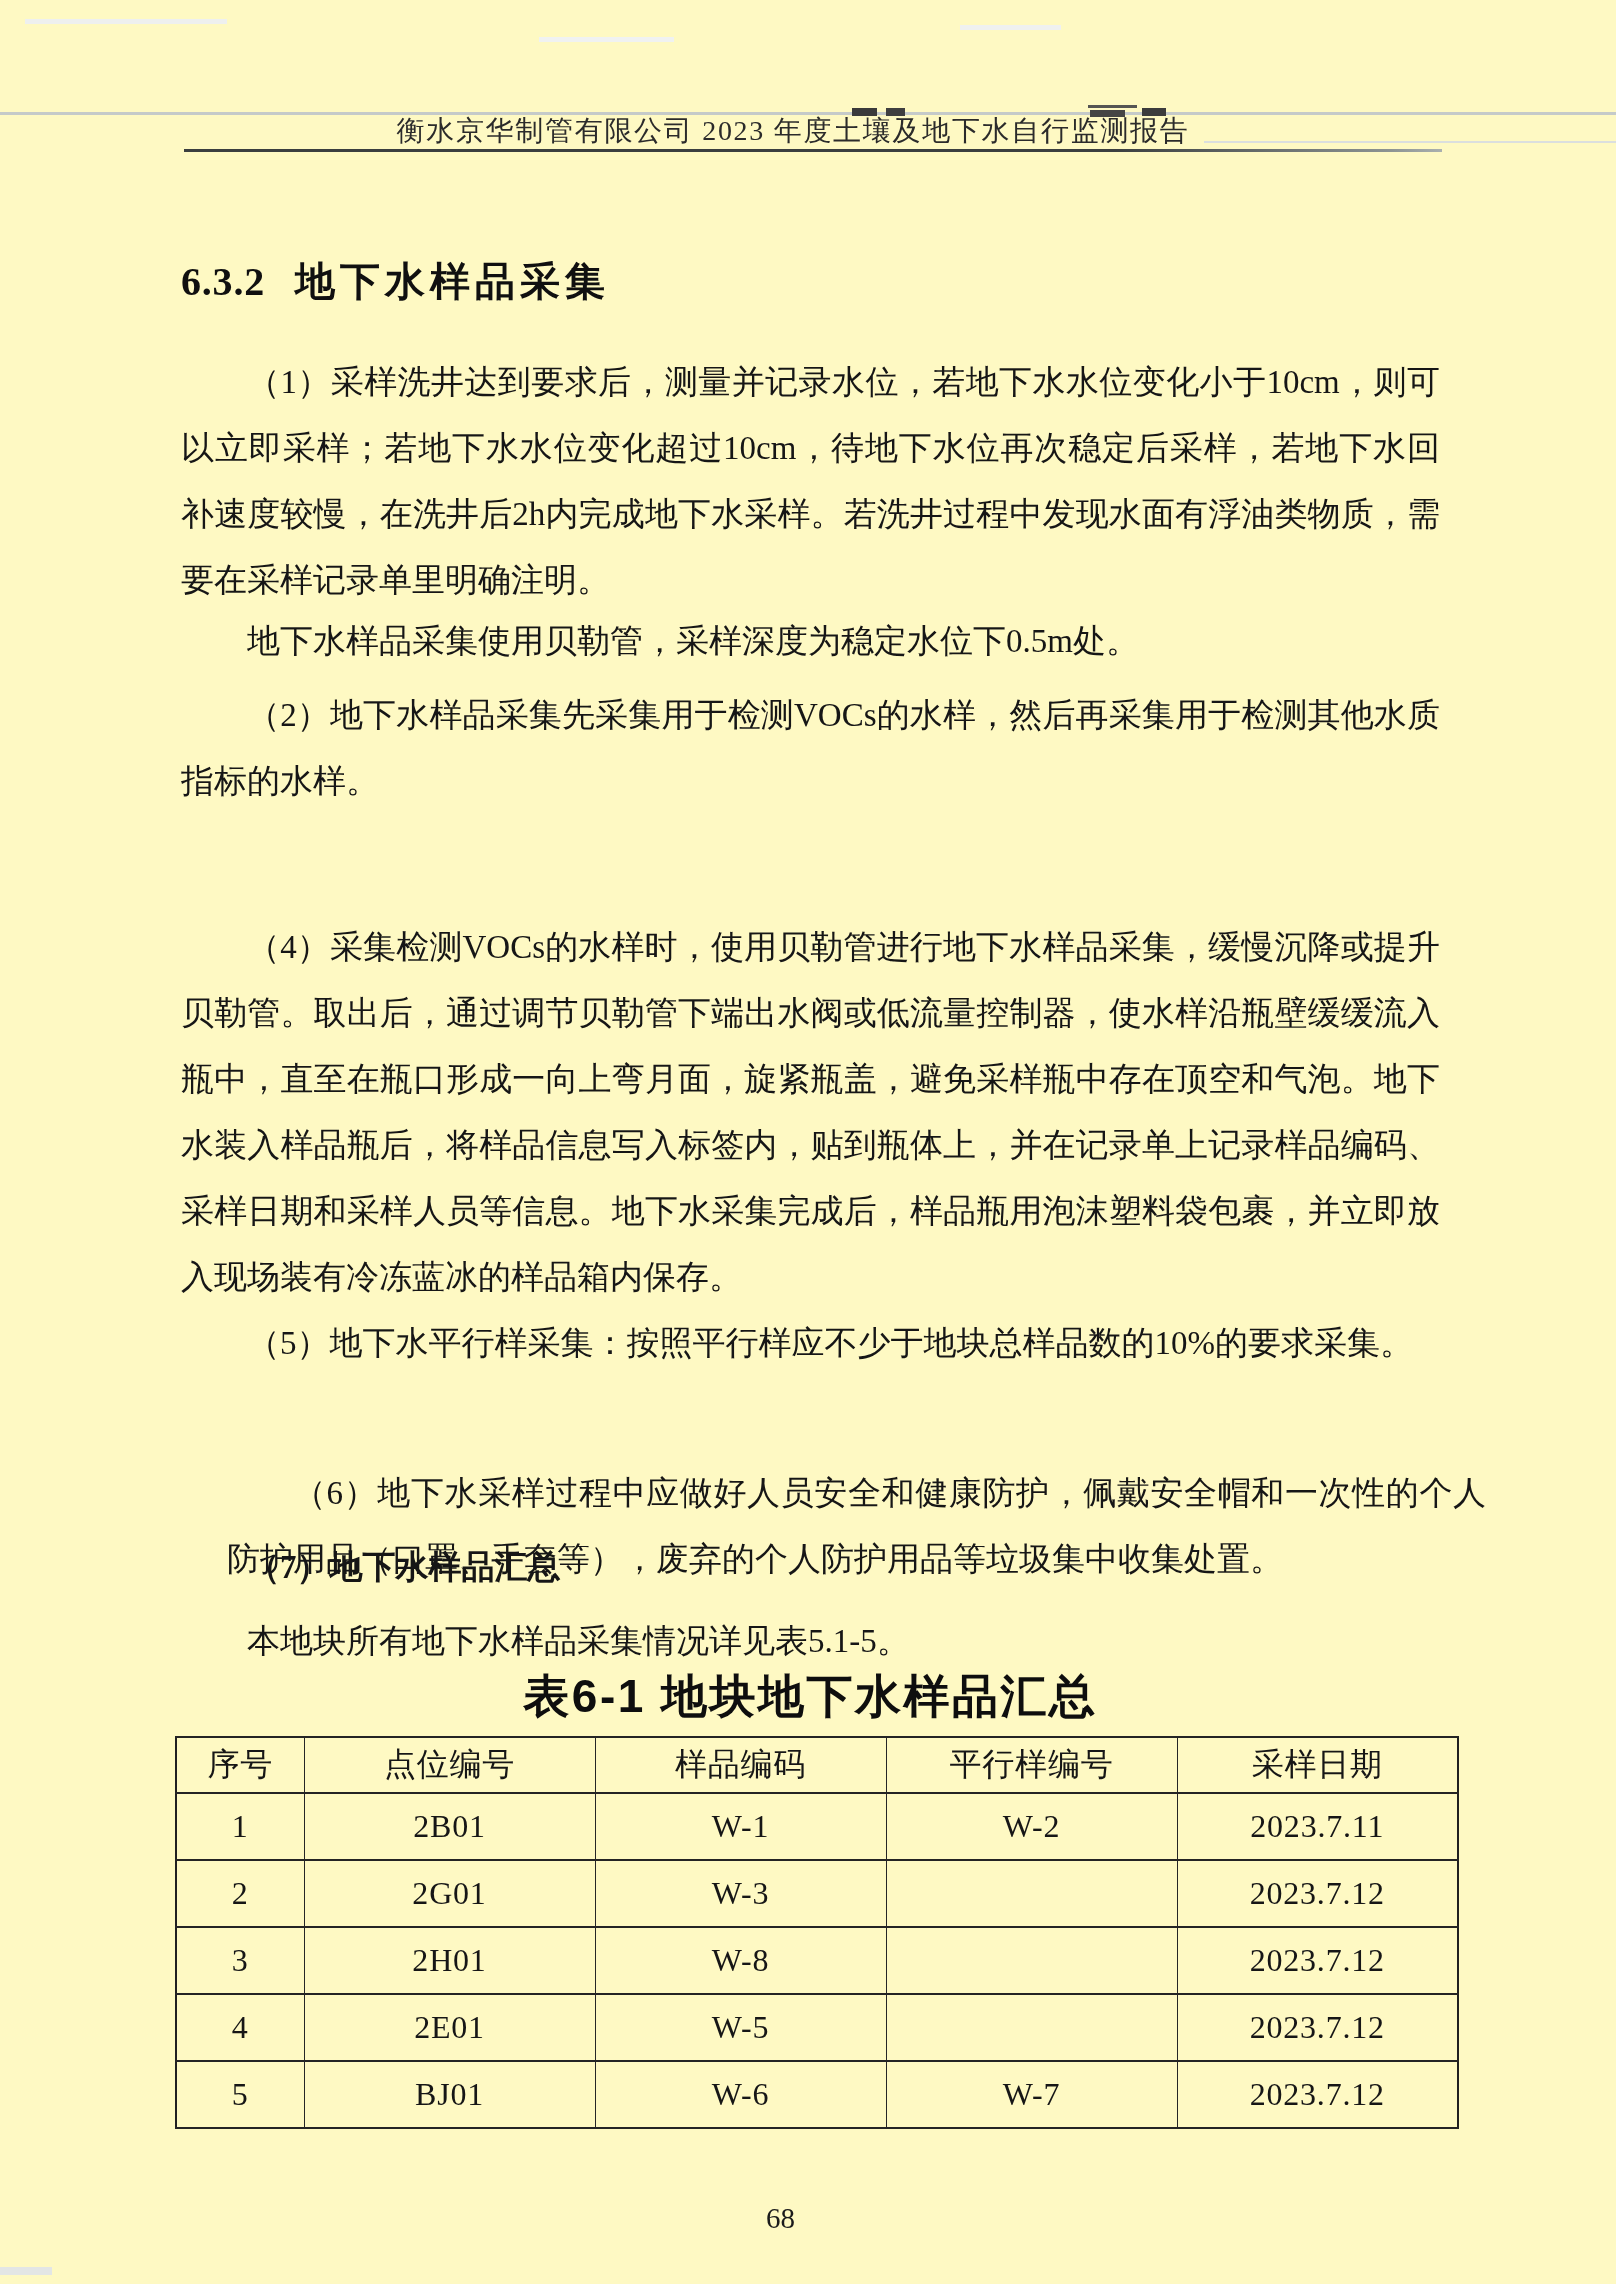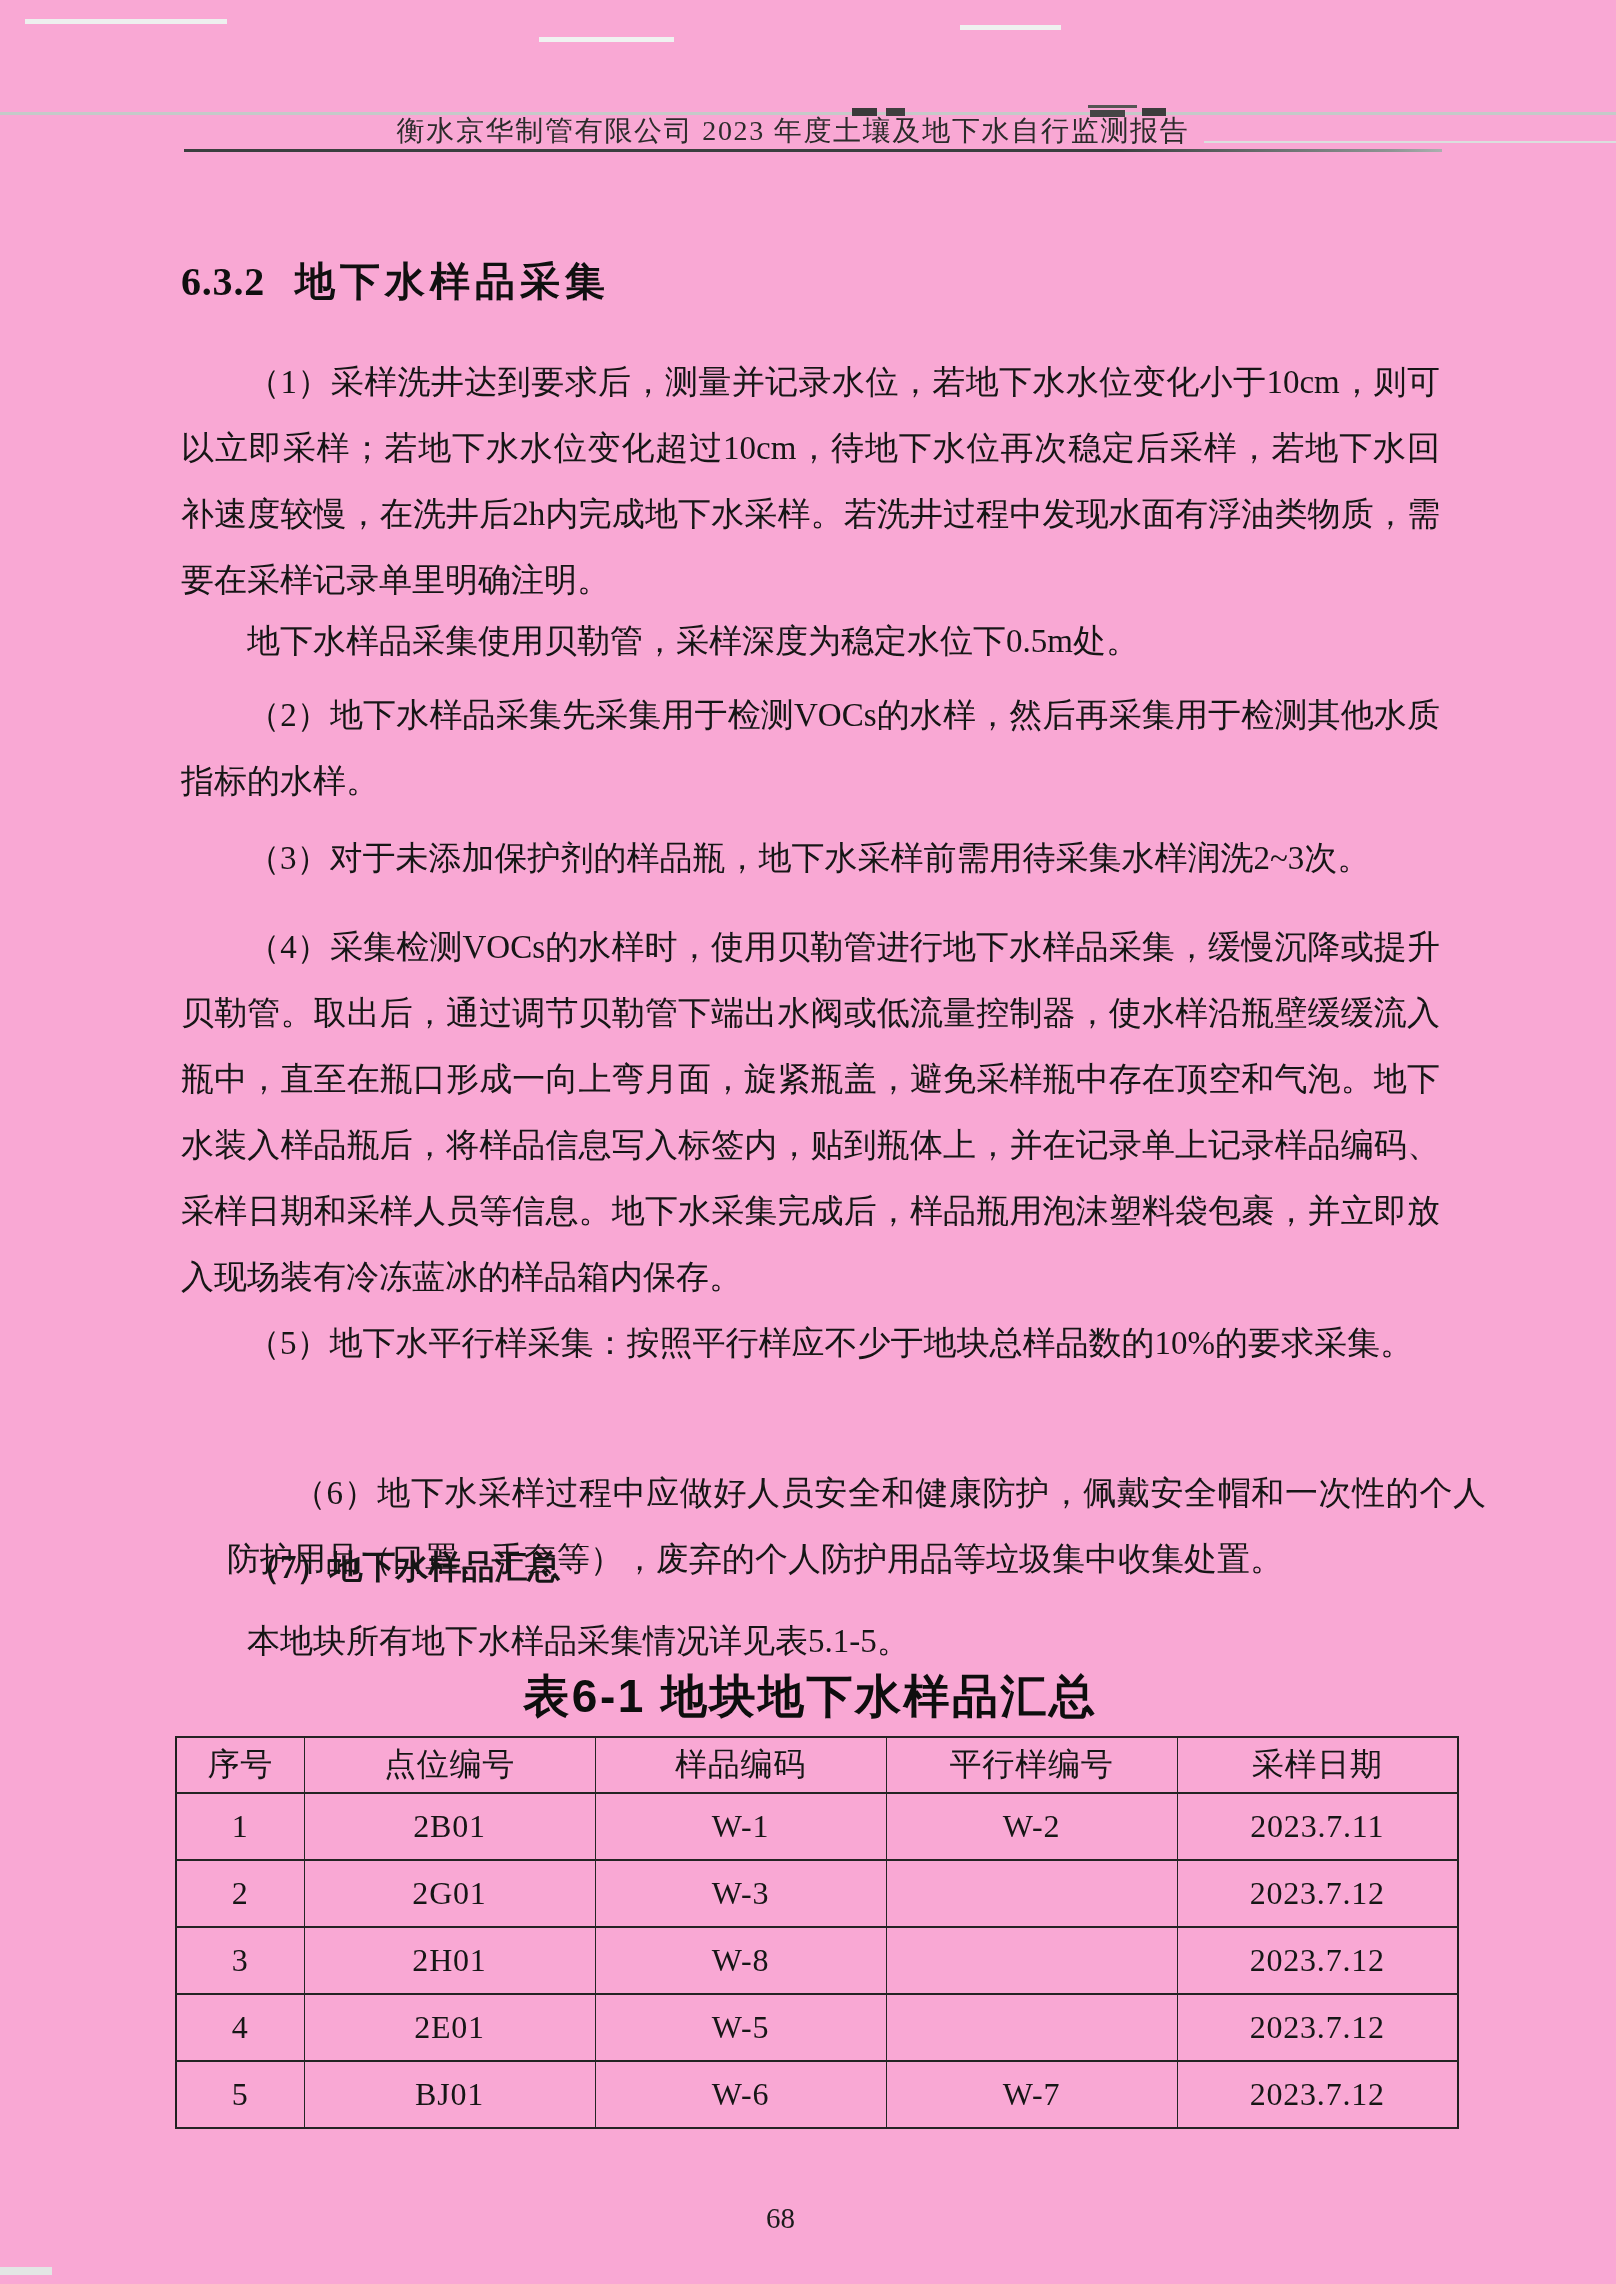--- a/index.html
+++ b/index.html
@@ -1,19 +1,19 @@
 <!DOCTYPE html>
 <html lang="zh" style="font-size:13.5px"><head>
 <meta charset="utf-8">
 <style>
   html,body{margin:0;padding:0;background:#e9eaea;}
   .page{
     position:relative;
     width:1616px;height:2284px;
-    background:#f9a8d4;
+    background:#fef9c3;
     font-family:"Liberation Serif","DejaVu Serif",serif;
     color:#151515;
     overflow:hidden;
   }
   
   .artifact{position:absolute;}
   .scan-line-top{left:0;top:112px;width:1616px;height:2.5px;background:#c5cac9;}
   .scan-streak-right{left:1204px;top:141px;width:413px;height:1.7px;background:#dbdfde;}
   .speck-1{left:25px;top:18.5px;width:202px;height:5.9px;background:#eef0ef;}
   .speck-2{left:539px;top:37px;width:135px;height:5px;background:#f0f2f1;}
@@ -111,21 +111,20 @@
   <div class="header-title">衡水京华制管有限公司 2023 年度土壤及地下水自行监测报告</div>
   <div class="header-rule"></div>
 
   <div class="section-heading">
     <span class="section-number">6.3.2</span><span class="section-title">地下水样品采集</span>
   </div>
 
   <div class="para p0">（1）采样洗井达到要求后，测量并记录水位，若地下水水位变化小于10cm，则可以立即采样；若地下水水位变化超过10cm，待地下水位再次稳定后采样，若地下水回补速度较慢，在洗井后2h内完成地下水采样。若洗井过程中发现水面有浮油类物质，需要在采样记录单里明确注明。</div>
   <div class="para p1">地下水样品采集使用贝勒管，采样深度为稳定水位下0.5m处。</div>
   <div class="para p2">（2）地下水样品采集先采集用于检测VOCs的水样，然后再采集用于检测其他水质指标的水样。</div>
-  <div class="para p3">（3）对于未添加保护剂的样品瓶，地下水采样前需用待采集水样润洗2~3次。</div>
   <div class="para p4">（4）采集检测VOCs的水样时，使用贝勒管进行地下水样品采集，缓慢沉降或提升贝勒管。取出后，通过调节贝勒管下端出水阀或低流量控制器，使水样沿瓶壁缓缓流入瓶中，直至在瓶口形成一向上弯月面，旋紧瓶盖，避免采样瓶中存在顶空和气泡。地下水装入样品瓶后，将样品信息写入标签内，贴到瓶体上，并在记录单上记录样品编码、采样日期和采样人员等信息。地下水采集完成后，样品瓶用泡沫塑料袋包裹，并立即放入现场装有冷冻蓝冰的样品箱内保存。</div>
   <div class="para p5">（5）地下水平行样采集：按照平行样应不少于地块总样品数的10%的要求采集。</div>
   <div class="para p6">（6）地下水采样过程中应做好人员安全和健康防护，佩戴安全帽和一次性的个人防护用品（口罩、手套等），废弃的个人防护用品等垃圾集中收集处置。</div>
   <div class="para p7">（7）地下水样品汇总</div>
   <div class="para p8">本地块所有地下水样品采集情况详见表5.1-5。</div>
 
   <div class="table-caption">表6-1 地块地下水样品汇总</div>
 
   <table class="sample-table">
     <colgroup>

